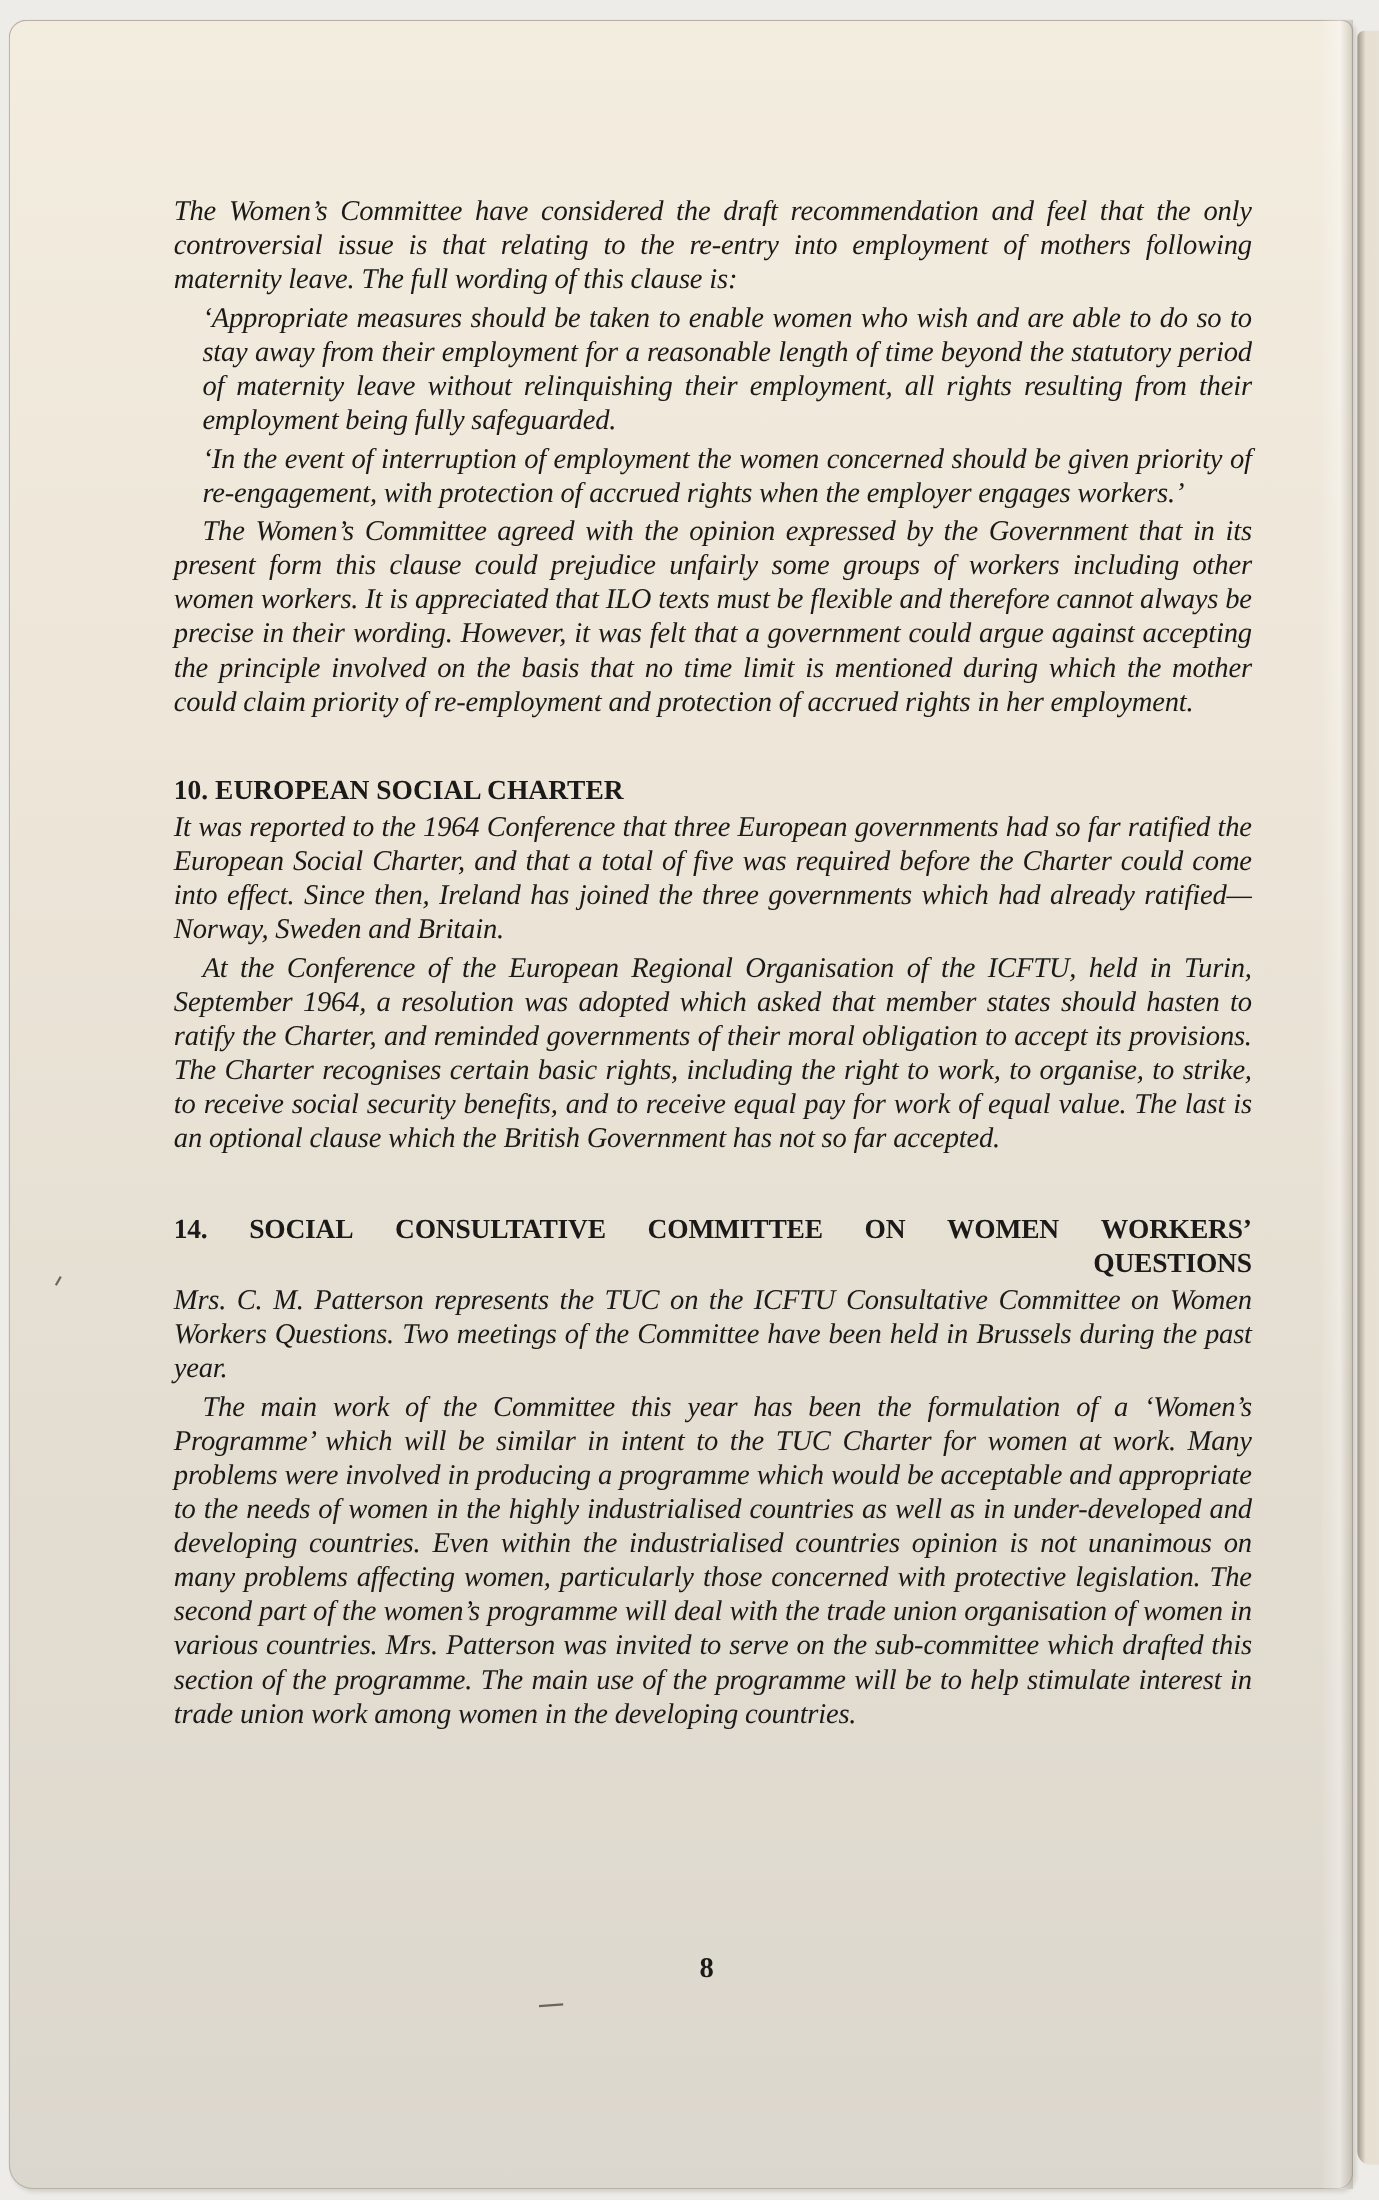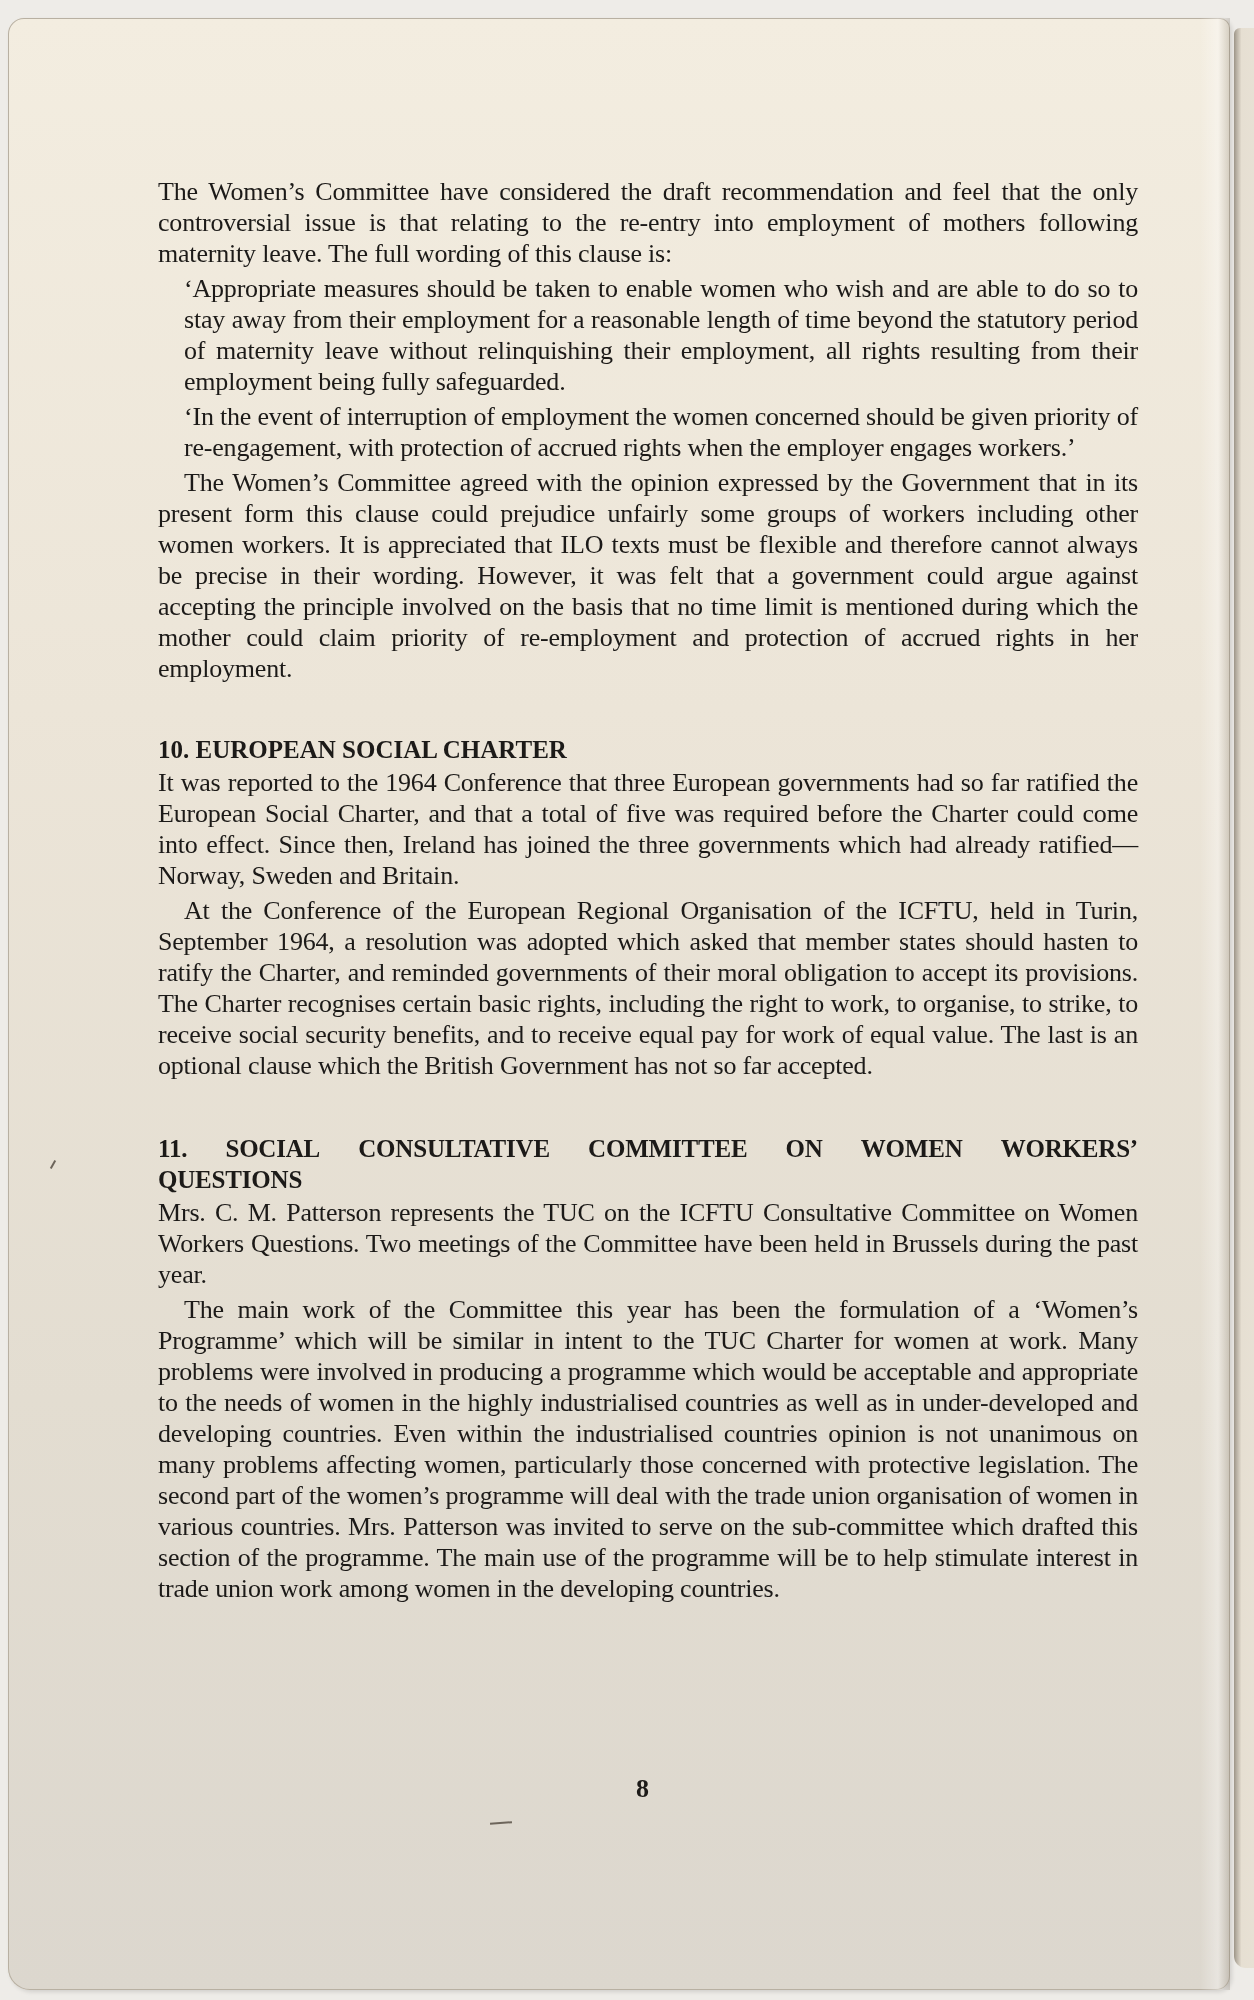--- a/index.html
+++ b/index.html
@@ -28,38 +28,39 @@
     position: absolute; left: 158px; top: 176px; width: 980px;
     color: #1c1a18;
     font-size: 26px;
     line-height: 31px;
     letter-spacing: -0.2px;
   }
   .content p {
     margin: 0 0 4px 0;
     text-align: justify;
     text-align-last: left;
+    font-style: italic;
   }
   .indent { text-indent: 26px; }
   .quote { margin-left: 26px !important; }
   .heading {
     text-align: left;
     font-weight: bold;
     margin: 0 0 2px 0;
     font-size: 25px;
     letter-spacing: 0;
   }
   .gap-section { height: 46px; }
   .gap-section-2 { height: 48px; }
   .heading-11 {
     font-weight: bold; font-size: 25px; line-height: 31px;
     margin: 0 0 2px 0;
   }
   .heading-11 .row1 { display: flex; justify-content: space-between; }
-  .heading-11 .row2 { text-align: left; }
+  .heading-11 .row2 { text-align: right; }
   .page-number {
     position: absolute; left: 636px; top: 1774px;
     font-size: 26px; font-weight: bold; color: #1c1a18;
   }
   .stray-mark {
     position: absolute; left: 490px; top: 1822px; width: 22px; height: 2px;
     background: #6d655b; transform: rotate(-4deg);
   }
   .stray-dot {
     position: absolute; left: 52px; top: 1160px; width: 2px; height: 9px;
@@ -86,21 +87,21 @@
   <div class="gap-section"></div>
 
   <div class="heading">10. EUROPEAN SOCIAL CHARTER</div>
   <p>It was reported to the 1964 Conference that three European governments had so far ratified the European Social Charter, and that a total of five was required before the Charter could come into effect. Since then, Ireland has joined the three governments which had already ratified—Norway, Sweden and Britain.</p>
   <p class="indent">At the Conference of the European Regional Organisation of the ICFTU, held in Turin, September 1964, a resolution was adopted which asked that member states should hasten to ratify the Charter, and reminded governments of their moral obligation to accept its provisions. The Charter recognises certain basic rights, including the right to work, to organise, to strike, to receive social security benefits, and to receive equal pay for work of equal value. The last is an optional clause which the British Government has not so far accepted.</p>
 
   <div class="gap-section-2"></div>
 
   <div class="heading-11">
     <div class="row1">
-      <span>11.</span>
+      <span>14.</span>
       <span>SOCIAL</span>
       <span>CONSULTATIVE</span>
       <span>COMMITTEE</span>
       <span>ON</span>
       <span>WOMEN</span>
       <span>WORKERS’</span>
     </div>
     <div class="row2">QUESTIONS</div>
   </div>
   <p>Mrs. C. M. Patterson represents the TUC on the ICFTU Consultative Committee on Women Workers Questions. Two meetings of the Committee have been held in Brussels during the past year.</p>

